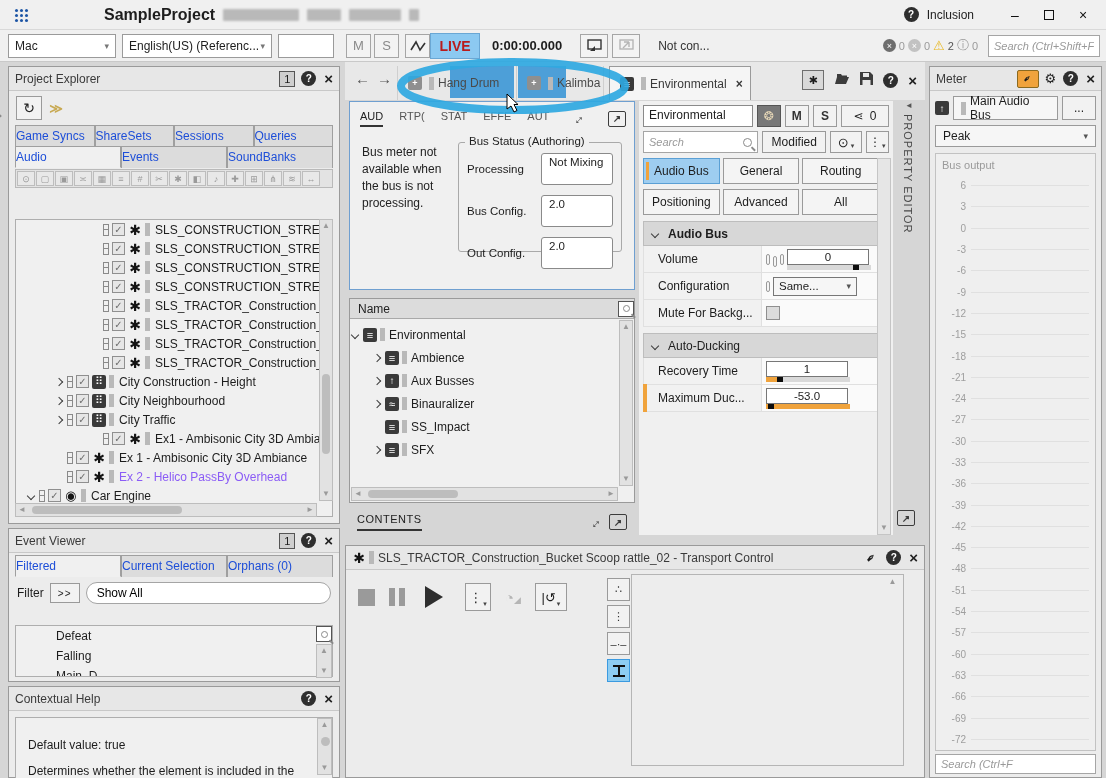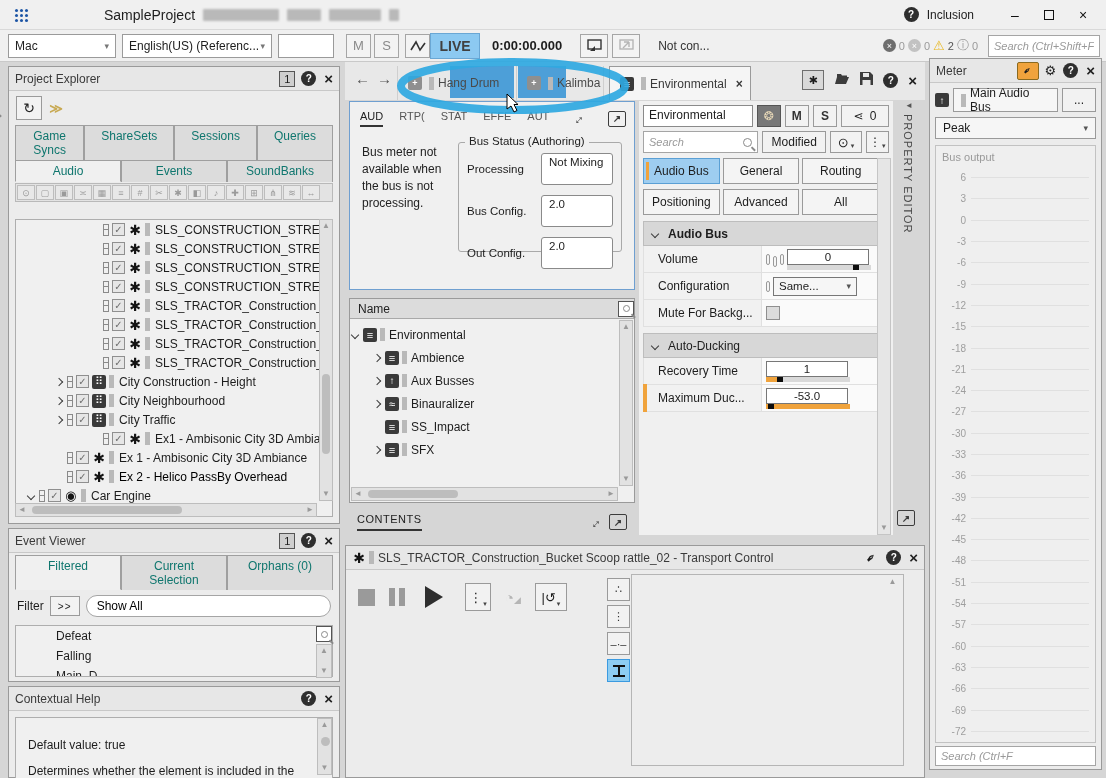--- a/index.html
+++ b/index.html
@@ -49,54 +49,54 @@
   .thumb { background:#bdbdbd; border-radius:4px; position:absolute; }
   .popout { width:18px; height:16px; border:1.5px solid #3c3c3c; border-radius:2px; display:inline-flex; align-items:center; justify-content:center; font-size:10px; color:#3c3c3c; font-weight:bold; }
   .expand4 { display:inline-block; transform:rotate(-45deg); font-weight:bold; color:#3c3c3c; font-size:13px; margin-right:8px; }
 
   
   #menubar { position:absolute; left:0; top:0; width:1106px; height:30px; background:#f0f0f0; border-bottom:1px solid #d9d9d9; display:flex; align-items:center; }
   #logo { width:20px; height:16px; margin:0 14px 0 12px; position:relative; }
   #logo i { position:absolute; left:8px; top:7px; width:3px; height:3px; border-radius:50%; background:#1d55a5;
             box-shadow:5px 0 #1d55a5,-5px 0 #1d55a5,0 5px #1d55a5,5px 5px #1d55a5,-5px 5px #1d55a5,0 -5px #1d55a5,5px -5px #1d55a5,-5px -5px #1d55a5; }
   .menu-item { padding:0 15px; color:#1d1d1d; }
-  #win-title { font-weight:normal; font-size:14px; margin-left:58px; }
+  #win-title { font-weight:bold; font-size:16px; margin-left:58px; }
   .redact { display:inline-block; height:12px; background:#b9b9b9; filter:blur(1.2px); margin-left:8px; vertical-align:middle; border-radius:1px; }
   #inclusion { display:flex; align-items:center; margin-left:auto; }
   .winctl { width:34px; text-align:center; font-size:14px; color:#111; }
   .maxbox { width:10px; height:10px; border:1.5px solid #111; display:inline-block; }
 
   #toolbar { position:absolute; left:0; top:30px; width:1106px; height:32px; background:#f0f0f0; border-bottom:1px solid #c9c9c9; display:flex; align-items:center; }
   .dd { height:24px; border:1px solid #9a9a9a; background:#fff; display:flex; align-items:center; padding:0 6px; }
   .dd .car { margin-left:auto; color:#777; font-size:9px; }
   .tbtn { width:25px; height:24px; border:1px solid #a5a5a5; background:#f3f3f3; color:#8a8a8a; font-size:13px; display:flex; align-items:center; justify-content:center; }
-  #live { width:50px; height:26px; background:#8cc9f1; border:1px solid #6aa7d4; color:#404040; font-weight:bold; font-size:14px; display:flex; align-items:center; justify-content:center; }
+  #live { width:50px; height:26px; background:#8cc9f1; border:1px solid #6aa7d4; color:#b91c1c; font-weight:bold; font-size:14px; display:flex; align-items:center; justify-content:center; }
   #timecode { font-weight:bold; font-size:13px; margin:0 18px 0 12px; }
   .statico { display:flex; align-items:center; gap:3px; color:#9a9a9a; font-size:11px; }
   .errc { width:13px; height:13px; border-radius:50%; background:#6e6e6e; color:#fff; font-size:9px; display:flex; align-items:center; justify-content:center; }
   .errc.light { background:#c2c2c2; }
   .warnt { color:#e8b71d; font-size:13px; }
   #g-search { width:112px; height:22px; border:1px solid #a5a5a5; padding:0 5px; font-size:11px; }
 
   
   #pe { left:8px; top:66px; width:332px; height:458px; }
   .searchrow { display:flex; align-items:center; margin:5px 6px; gap:4px; }
   .searchrow input { flex:1; height:23px; border:1px solid #a5a5a5; padding:0 6px; font-size:12px; }
   .refr { width:26px; height:24px; font-size:14px; color:#222; }
   .ffwd { width:20px; height:24px; color:#c8a952; font-weight:bold; border:none; background:none; font-size:13px; display:flex; align-items:center; justify-content:center; }
   .tabrow { display:flex; margin:0 6px; }
-  .tabrow .tab { flex:1; text-align:center; padding:3px 16px; border:1px solid #9f9f9f; border-bottom:none; background:#dcdcdc; color:#0f766e; }
+  .tabrow .tab { flex:1; text-align:left; padding:3px 0; border:1px solid #9f9f9f; border-bottom:none; background:#dcdcdc; color:#1d4ed8; }
   .tabrow .tab.active { background:#f0f0f0; font-weight:normal; border-bottom:1px solid #f0f0f0; }
   #pe-iconstrip { display:flex; gap:1px; margin:1px 6px 0 6px; border:1px solid #b9b9b9; background:#e3e3e3; padding:1px; }
   #pe-iconstrip .ib { width:18px; height:15px; border:1px solid #bdbdbd; background:#e8e8e8; color:#9a9a9a; font-size:9px; display:flex; align-items:center; justify-content:center; }
   #pe-tree { position:absolute; left:6px; right:6px; top:152px; bottom:6px; background:#f0f0f0; border:1px solid #aeaeae; overflow:hidden; }
   .trow { height:19px; display:flex; align-items:center; white-space:nowrap; padding-right:16px; overflow:hidden; }
   .tind { display:inline-block; flex:none; }
   .tlabel { margin-left:1px; }
-  .tlabel.link { color:#000000; }
+  .tlabel.link { color:#8b5cf6; }
 
   
   #ev { left:8px; top:528px; width:332px; height:154px; }
   #ev .tabrow { margin-top:2px; }
   #ev-filter { display:flex; align-items:center; gap:6px; margin:5px 8px; }
   #ev-filter .gg { width:30px; height:20px; font-size:10px; letter-spacing:1px; }
   #ev-filter input { flex:1; height:22px; border:1px solid #a5a5a5; border-radius:11px; padding:0 10px; font-size:12px; }
   #ev-list { position:absolute; left:6px; right:6px; top:96px; bottom:4px; background:#f0f0f0; border:1px solid #aeaeae; overflow:hidden; }
   #ev-list .li { height:20px; line-height:20px; padding-left:40px; }
   .corner-search { position:absolute; right:1px; top:1px; width:16px; height:16px; background:#fff; border:1px solid #555; display:flex; align-items:center; justify-content:center; }
@@ -182,21 +182,21 @@
   .tc-btn { width:26px; height:28px; font-size:13px; gap:1px; }
   .gray-ic { color:#b5b5b5; font-size:15px; }
   #tc-side { position:absolute; left:261px; top:32px; display:flex; flex-direction:column; gap:4px; }
   #tc-side .sb { width:23px; height:23px; font-size:11px; color:#333; }
   #tc-side .sb.sel { background:#8ecdf2; border-color:#3b9ae0; }
   .ibeam { width:12px; height:12px; border-top:2px solid #111; border-bottom:2px solid #111; position:relative; }
   .ibeam::after { content:""; position:absolute; left:5px; top:0; bottom:0; width:2px; background:#111; }
   #tc-box { position:absolute; left:285px; top:28px; width:273px; height:192px; background:#ededed; border:1px solid #b5b5b5; }
 
   
-  #meter { left:929px; top:58px; width:173px; height:712px; }
+  #meter { left:929px; top:66px; width:173px; height:712px; }
   #m-busrow { display:flex; align-items:center; margin:5px 5px 0 5px; gap:4px; }
   #m-busname { flex:1; height:24px; border:1px solid #9a9a9a; background:#f6f6f6; display:flex; align-items:center; padding:0 4px; }
   #m-more { width:34px; height:24px; }
   #m-mode { height:22px; border:1px solid #9a9a9a; background:#f6f6f6; display:flex; align-items:center; padding:0 7px; margin:5px 5px 0 5px; }
   #m-body { position:absolute; left:5px; right:5px; top:86px; bottom:26px; background:#efefef; border:1px solid #c2c2c2; padding:5px 6px 0 6px; overflow:hidden; }
   #m-output { color:#9a9a9a; font-size:11px; margin-bottom:4px; }
   .m-row { height:21.3px; display:flex; align-items:center; }
   .m-lab { width:24px; text-align:right; color:#9e9e9e; font-size:10px; margin-right:5px; flex:none; }
   .m-line { flex:1; height:1px; background:#e0e0e0; }
   #m-search { position:absolute; left:5px; right:5px; bottom:3px; height:20px; border:1px solid #a5a5a5; padding:0 5px; font-size:11px; width:auto; }

